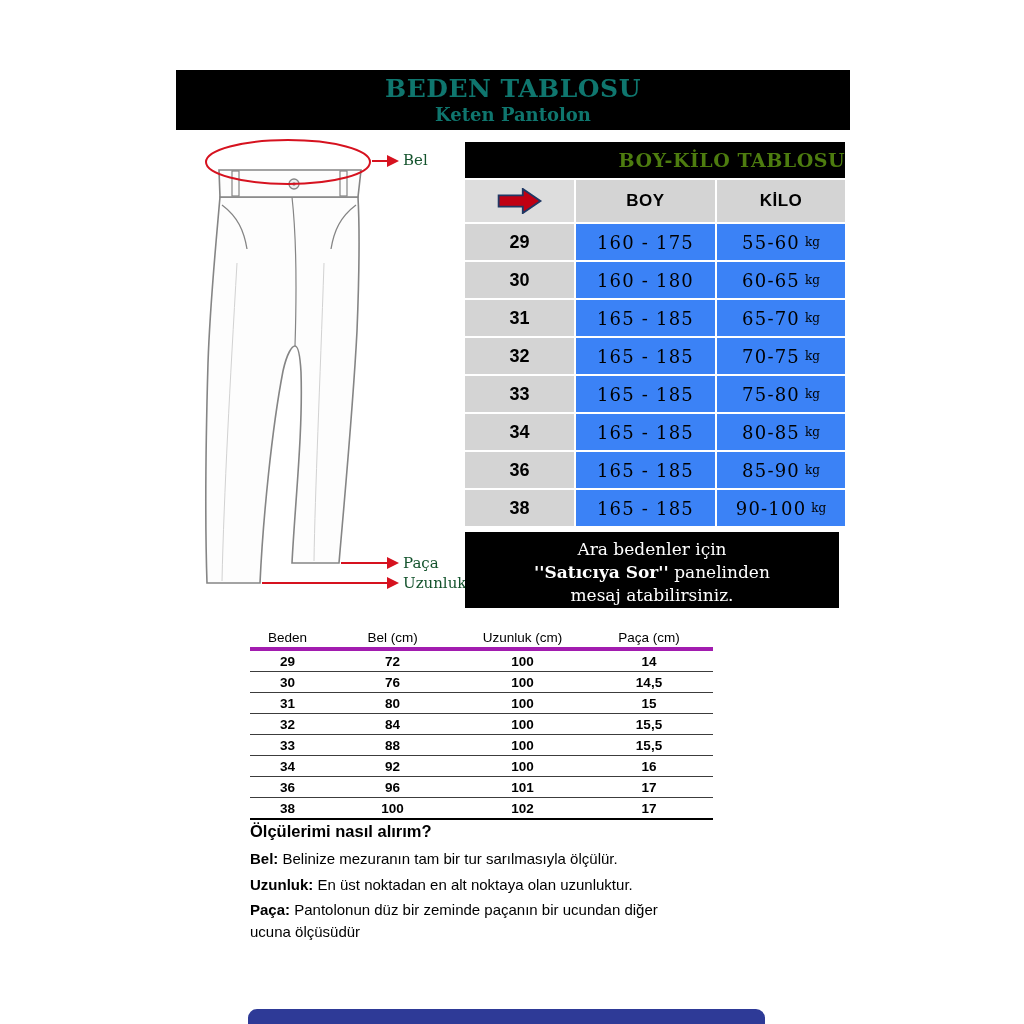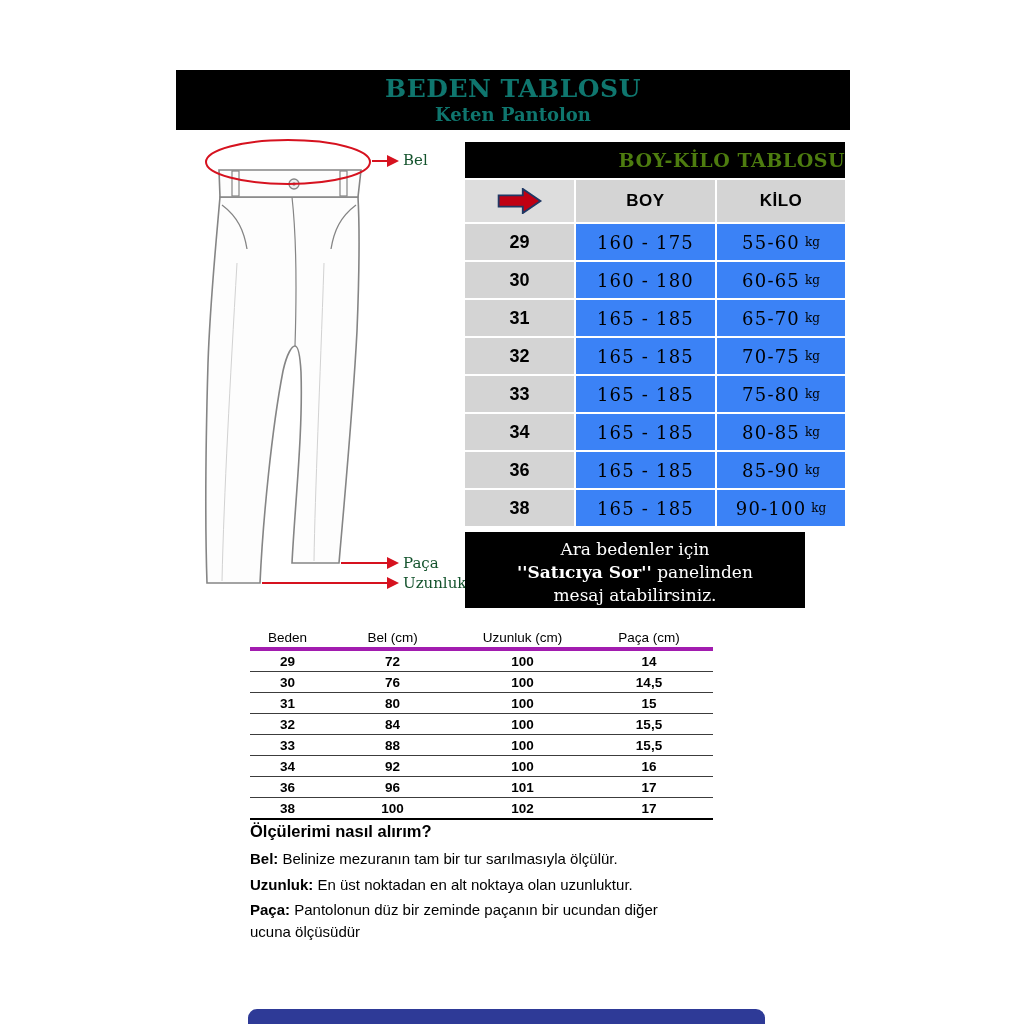--- a/index.html
+++ b/index.html
@@ -37,21 +37,21 @@
   .bk-cell.hdr { height:42px; }
   .cell-gray { background:#d4d4d4; }
   .cell-light { background:#3b82f6; }
   .cell-arrow { background:#dddddd; }
   .size { font-weight:bold; font-size:18px; }
   .colhead { font-weight:bold; font-size:17px; letter-spacing:.5px; }
   .range { font-family:"DejaVu Serif", serif; font-size:18px; letter-spacing:1.2px; }
   .kg { font-size:12px; margin-left:5px; letter-spacing:0; font-family:"DejaVu Serif", serif; }
 
   .bk-footer {
-    position:absolute; left:465px; top:532px; width:340px; height:76px;
+    position:absolute; left:465px; top:532px; width:374px; height:76px;
     background:#000; color:#fff; text-align:center;
     font-family:"DejaVu Serif", serif; font-size:17px;
     box-sizing:border-box; padding-top:6px; line-height:1.35;
   }
   .b { font-weight:bold; }
 
   
   .mt { position:absolute; left:250px; top:627px; width:463px; font-size:13.5px; }
   .mt-row { display:grid; grid-template-columns:75px 135px 125px 128px; border-bottom:1px solid #3c3c3c; }
   .mt-row > div { text-align:center; padding:3px 0 2px 0; }

